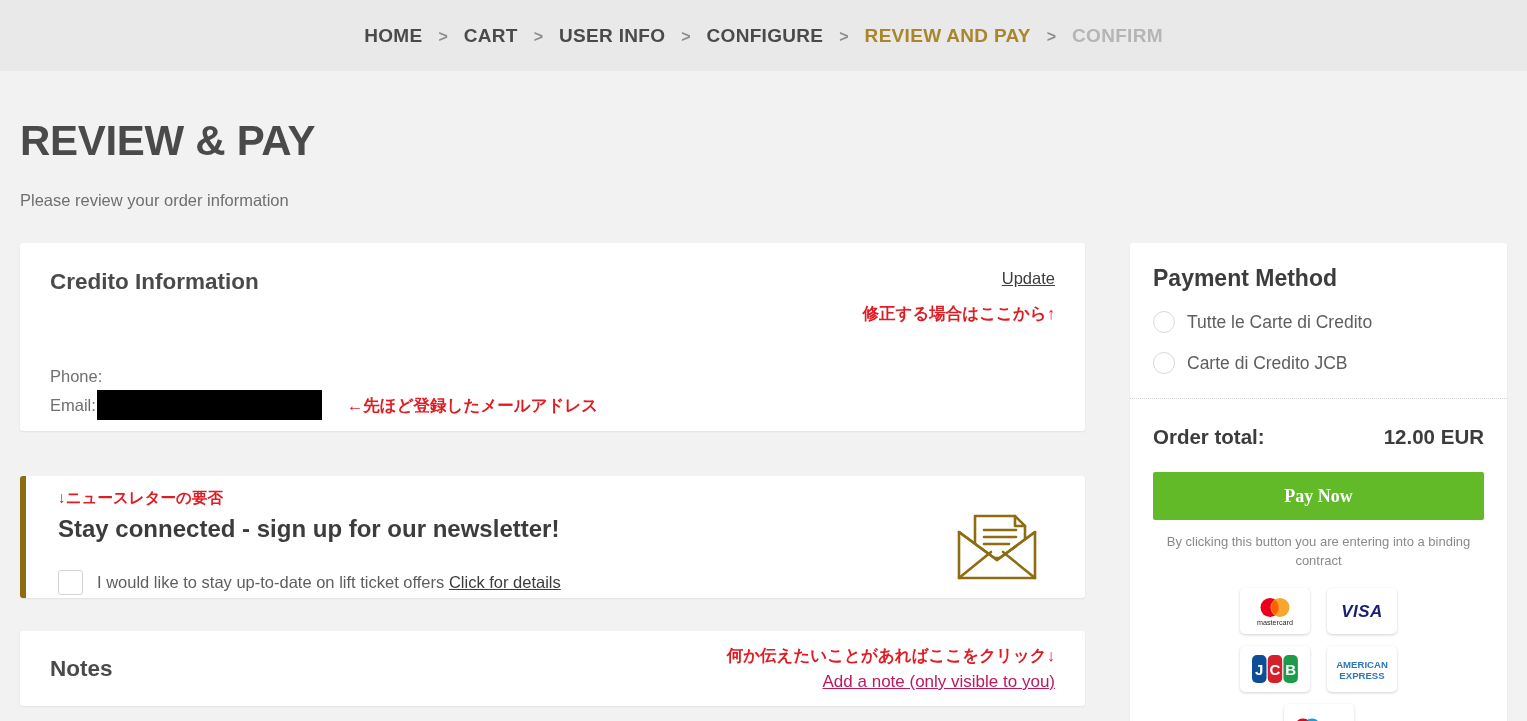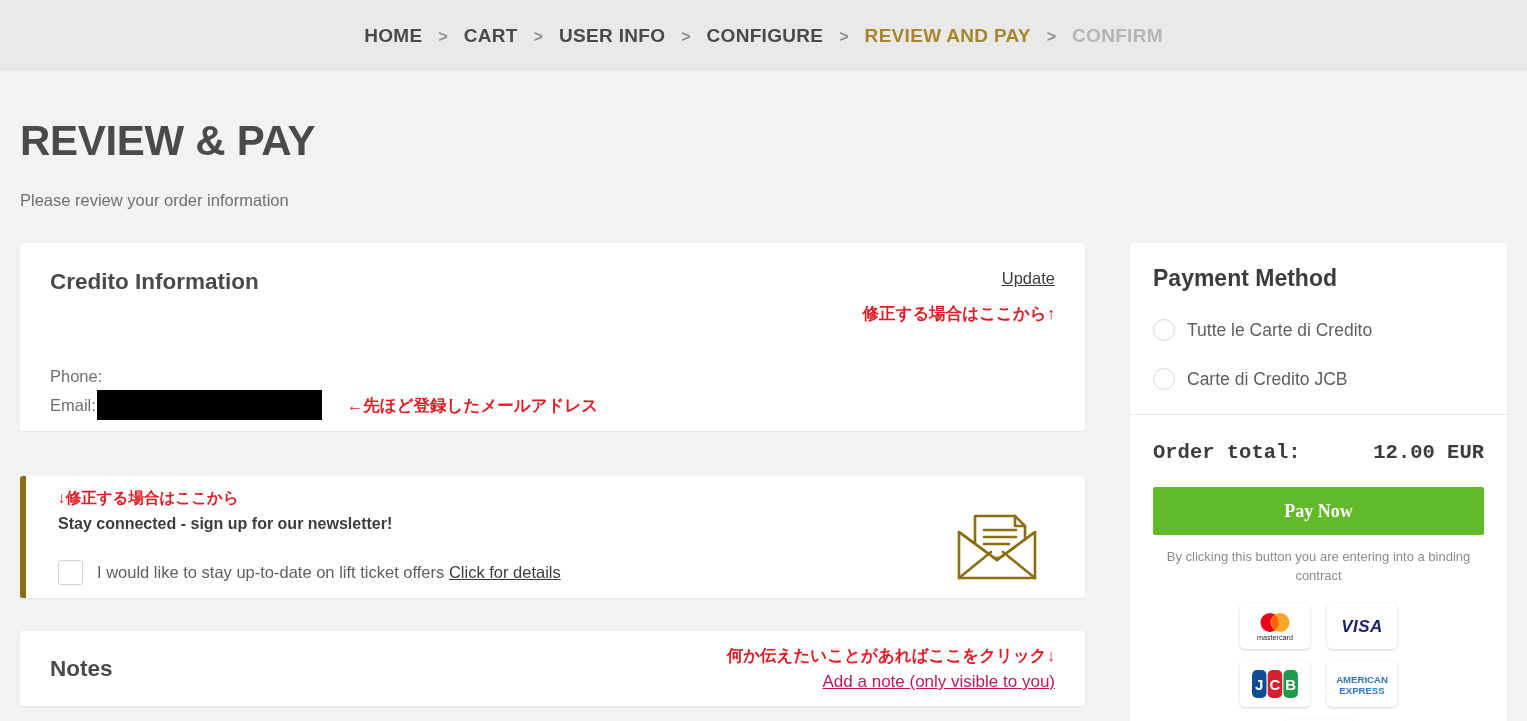--- a/index.html
+++ b/index.html
@@ -126,21 +126,21 @@
   
   .news-card {
     margin-top: 45px;
     height: 122px;
     border-left: 6px solid #8c6d12;
     padding: 13px 30px 0 32px;
     overflow: hidden;
   }
   .news-anno { font-size: 15.5px; line-height: 18px; }
   .news-title {
-    font-size: 16px;
+    font-size: 24px;
     font-weight: bold;
     color: #3c3c3c;
     margin-top: 8px;
   }
   .news-check-row {
     display: flex;
     align-items: center;
     margin-top: 27px;
     gap: 14px;
   }
@@ -195,21 +195,21 @@
   .pay-card { padding: 22px 23px 26px 23px; }
   .pay-title {
     font-size: 23px;
     font-weight: bold;
     color: #3c3c3c;
   }
   .radio-row {
     display: flex;
     align-items: center;
     gap: 12px;
-    margin-top: 27px;
+    margin-top: 19px;
     cursor: pointer;
   }
   .radio {
     width: 22px;
     height: 22px;
     border: 1.5px solid #d9d9d9;
     border-radius: 50%;
     background: #fff;
     flex: none;
   }
@@ -219,21 +219,20 @@
   }
   .divider {
     border-top: 1px dotted #d4d4d4;
     margin: 24px -23px 0 -23px;
   }
   .total-row {
     display: flex;
     justify-content: space-between;
     align-items: center;
     margin-top: 26px;
-    font-family: Liberation Mono, monospace;
   }
   .total-label, .total-value {
     font-size: 20.5px;
     font-weight: bold;
     color: #3c3c3c;
   }
   .pay-btn {
     display: block;
     width: 100%;
     margin-top: 23px;
@@ -319,21 +318,21 @@
           </div>
           <div class="field-line">
             <span>Email:</span>
             <span class="redaction"></span>
             <span class="anno email-anno">←先ほど登録したメールアドレス</span>
           </div>
         </div>
       </div>
 
       <div class="card news-card">
-        <div class="anno news-anno">↓修正する場合はここから</div>
+        <div class="anno news-anno">↓ニュースレターの要否</div>
         <div class="news-title">Stay connected - sign up for our newsletter!</div>
 
         <div class="news-check-row">
           <span class="checkbox"></span>
           <span class="news-check-label">
             <span>I would like to stay up-to-date on lift ticket offers</span>
             <span class="details-link">Click for details</span>
           </span>
         </div>
 

